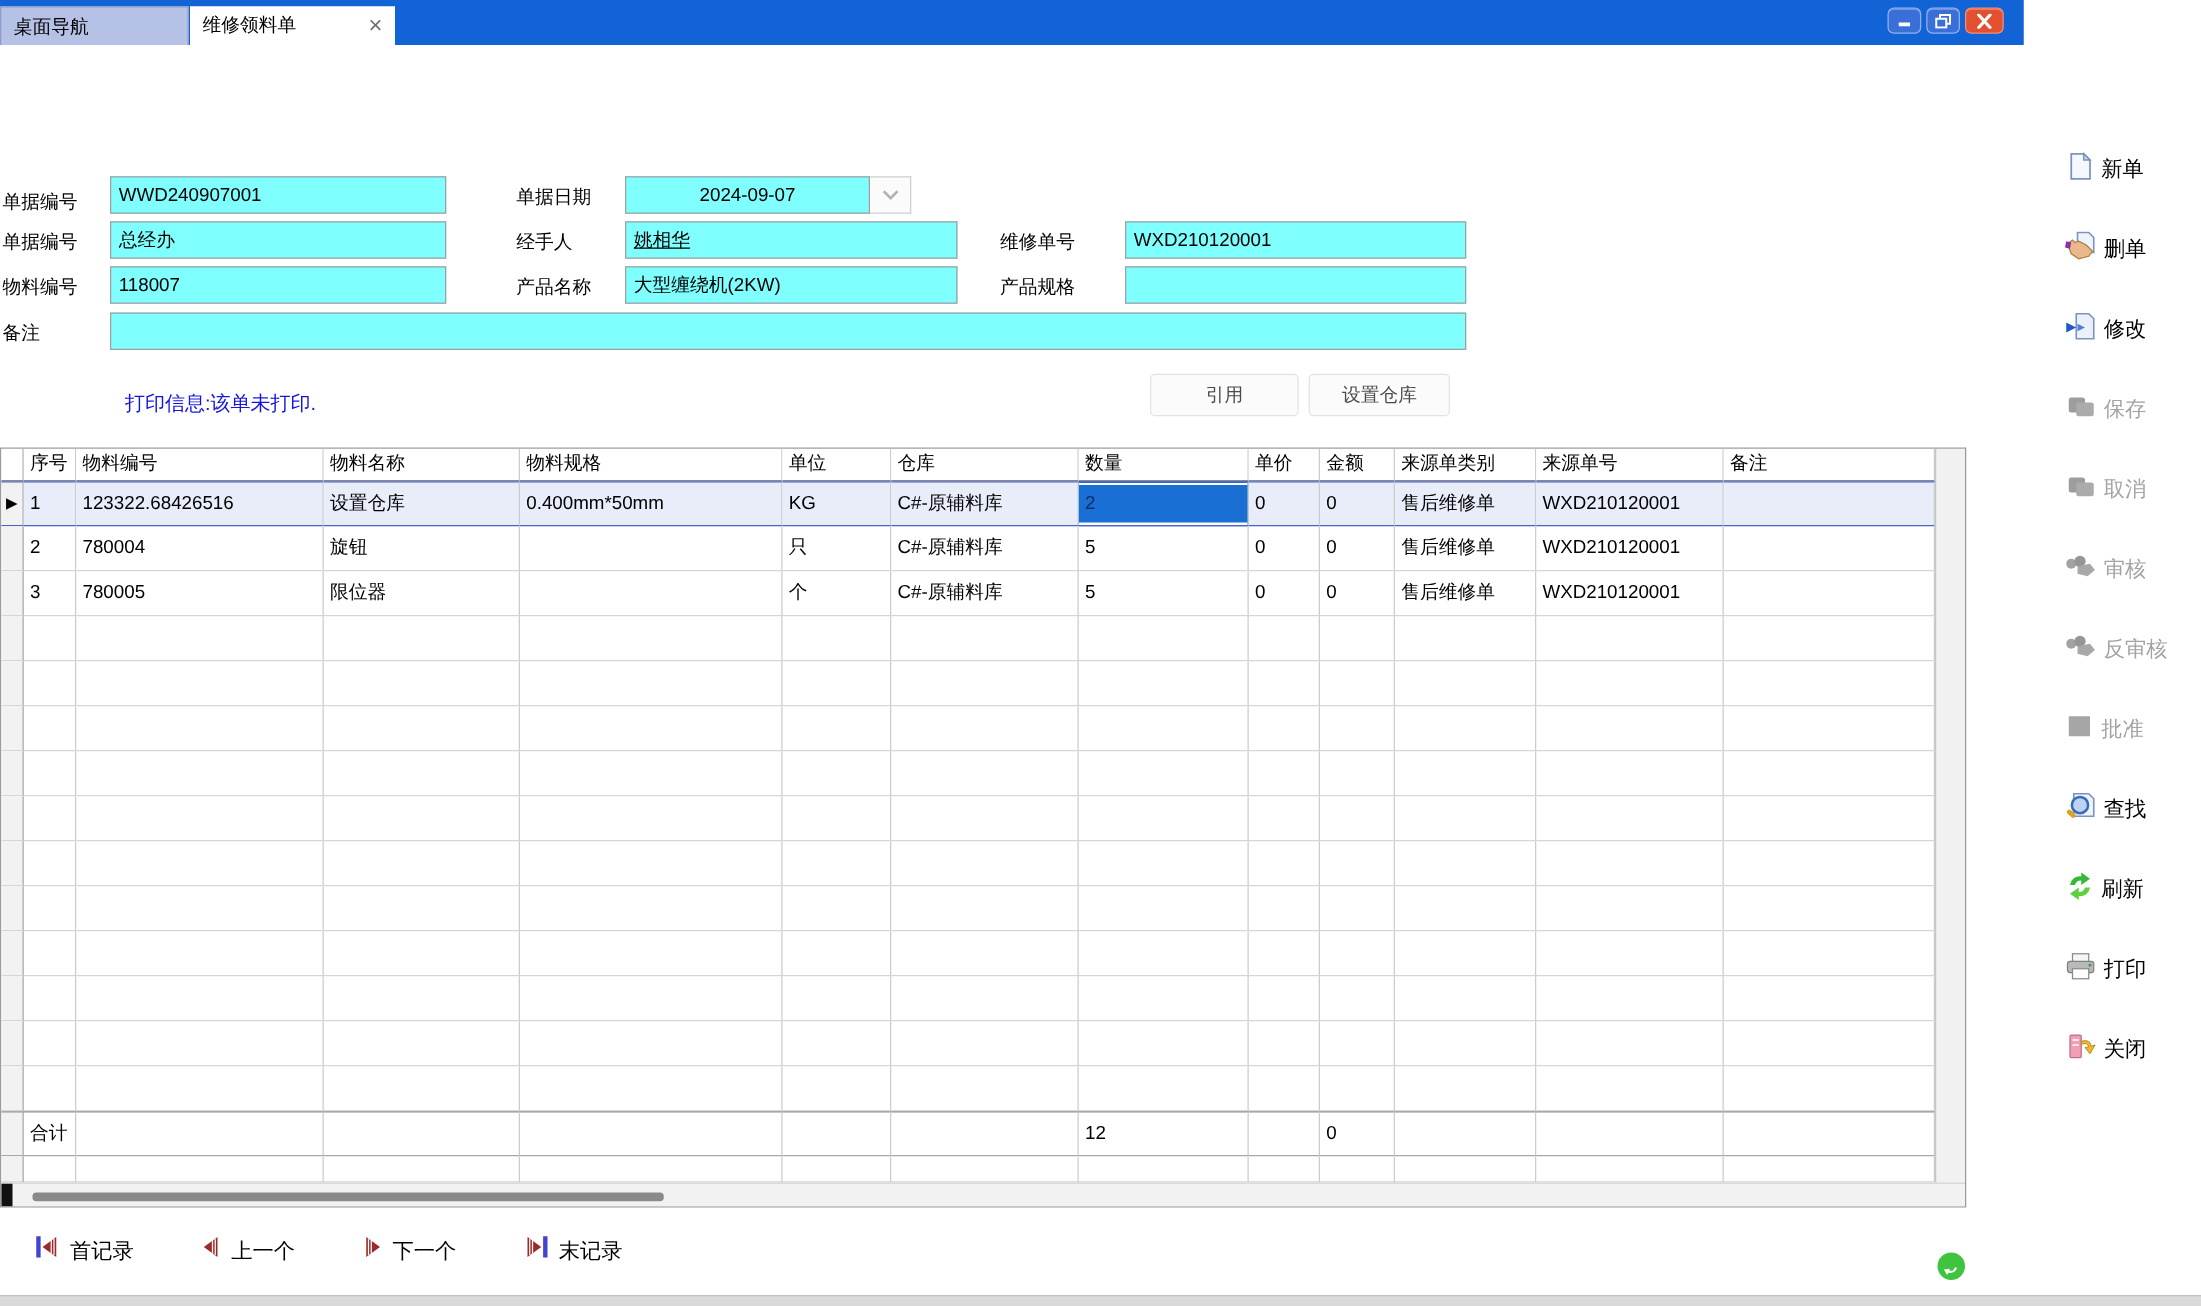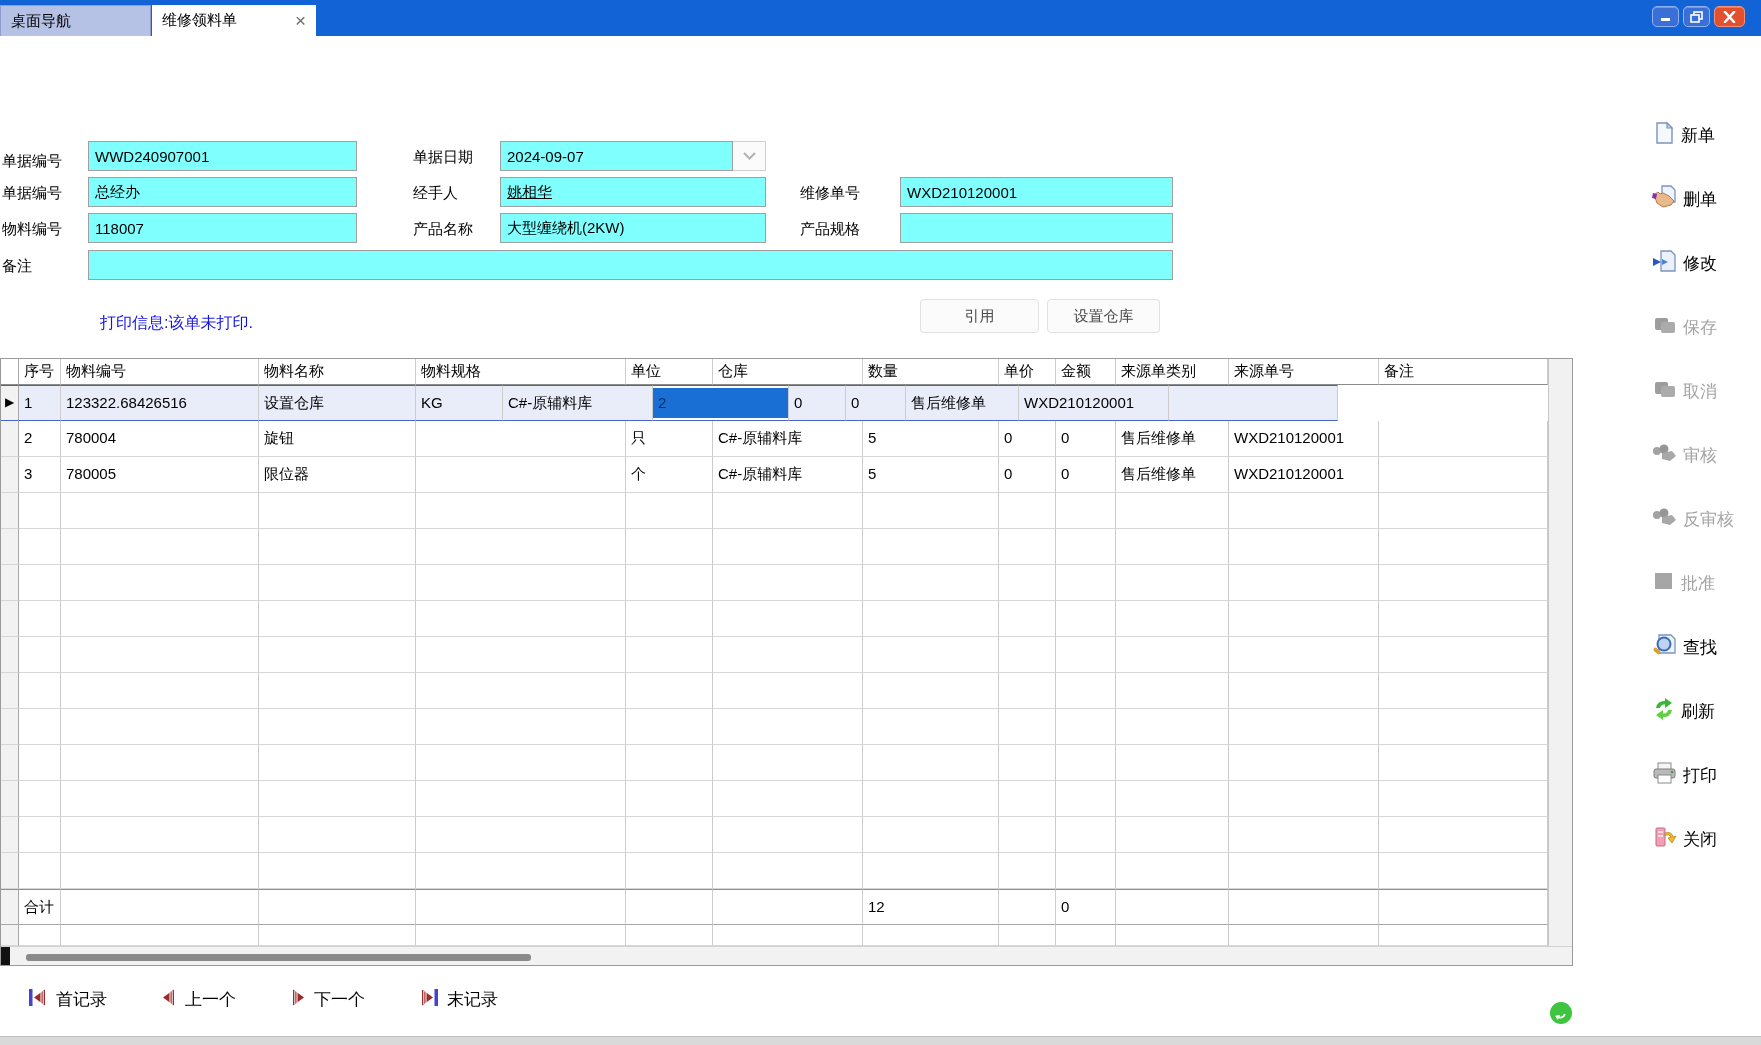--- a/index.html
+++ b/index.html
@@ -5,21 +5,21 @@
   * { box-sizing: border-box; margin: 0; padding: 0; }
   html,body { width: 1761px; height: 1045px; }
   body {
     position: relative;
     font-family: "Liberation Sans", "DejaVu Sans", sans-serif;
     background: #ffffff;
     overflow: hidden;
   }
   
   .titlebar {
-    position: absolute; left:0; top:0; width:1761px; height:36px;
+    position: absolute; left:0; top:0; width:1619px; height:36px;
     background: var(--titlebar, #1264d6);
   }
   .tab {
     position: absolute; top:5px; height:31px;
     display:flex; align-items:center;
     font-size:15px; color:#000; padding:0 10px;
   }
   .tab-inactive { left:0; width:151px; background:#b6c1e6; border:1px solid #8d9bce; border-bottom:none; }
   .tab-active { left:152px; width:164px; background:#ffffff; }
   .tab-close { margin-left:auto; color:#6f6f6f; font-size:19px; line-height:16px; cursor:pointer; }
@@ -128,21 +128,21 @@
         </svg>
     </div>
   </div>
 </div>
 
 <label class="fld-label" style="left:2px;top:152px">单据编号</label>
 <input class="fld" style="left: 88px; top: 141px; width: 269px;" readonly="" value="WWD240907001">
 
 <label class="fld-label" style="left:413px;top:148px">单据日期</label>
 <div class="date-wrap" style="left:500px;top:141px">
-  <input class="fld" style="width: 233px;" readonly="" value="2024-09-07">
+  <input class="fld" style="width: 196px; text-align: center;" readonly="" value="2024-09-07">
   <div class="date-btn">
     <svg width="13" height="8" viewBox="0 0 13 8">
         <polyline points="1,1 6.5,6.5 12,1" fill="none" stroke="#b2b2b2" stroke-width="2"></polyline>
       </svg>
   </div>
 </div>
 
 <label class="fld-label" style="left:2px;top:184px">单据编号</label>
 <input class="fld" style="left: 88px; top: 177px; width: 269px;" readonly="" value="总经办">
 
@@ -183,20 +183,21 @@
       <div class="g-cell" style="width: 60px;">金额</div>
       <div class="g-cell" style="width: 113px;">来源单类别</div>
       <div class="g-cell" style="width: 150px;">来源单号</div>
       <div class="g-cell" style="width: 169px;">备注</div>
     </div>
     <div class="g-row g-selected">
       <div class="g-cell sel-cell" style="width: 18px;">▶</div>
       <div class="g-cell" style="width: 42px;">1</div>
       <div class="g-cell" style="width: 198px;">123322.68426516</div>
       <div class="g-cell" style="width: 157px;">设置仓库</div>
+      <div class="g-cell" style="width: 210px;">0.400mm*50mm</div>
       <div class="g-cell" style="width: 87px;">KG</div>
       <div class="g-cell" style="width: 150px;">C#-原辅料库</div>
       <div class="g-cell g-cellsel" style="width: 136px;">2</div>
       <div class="g-cell" style="width: 57px;">0</div>
       <div class="g-cell" style="width: 60px;">0</div>
       <div class="g-cell" style="width: 113px;">售后维修单</div>
       <div class="g-cell" style="width: 150px;">WXD210120001</div>
       <div class="g-cell" style="width: 169px;"></div>
     </div>
     <div class="g-row">

